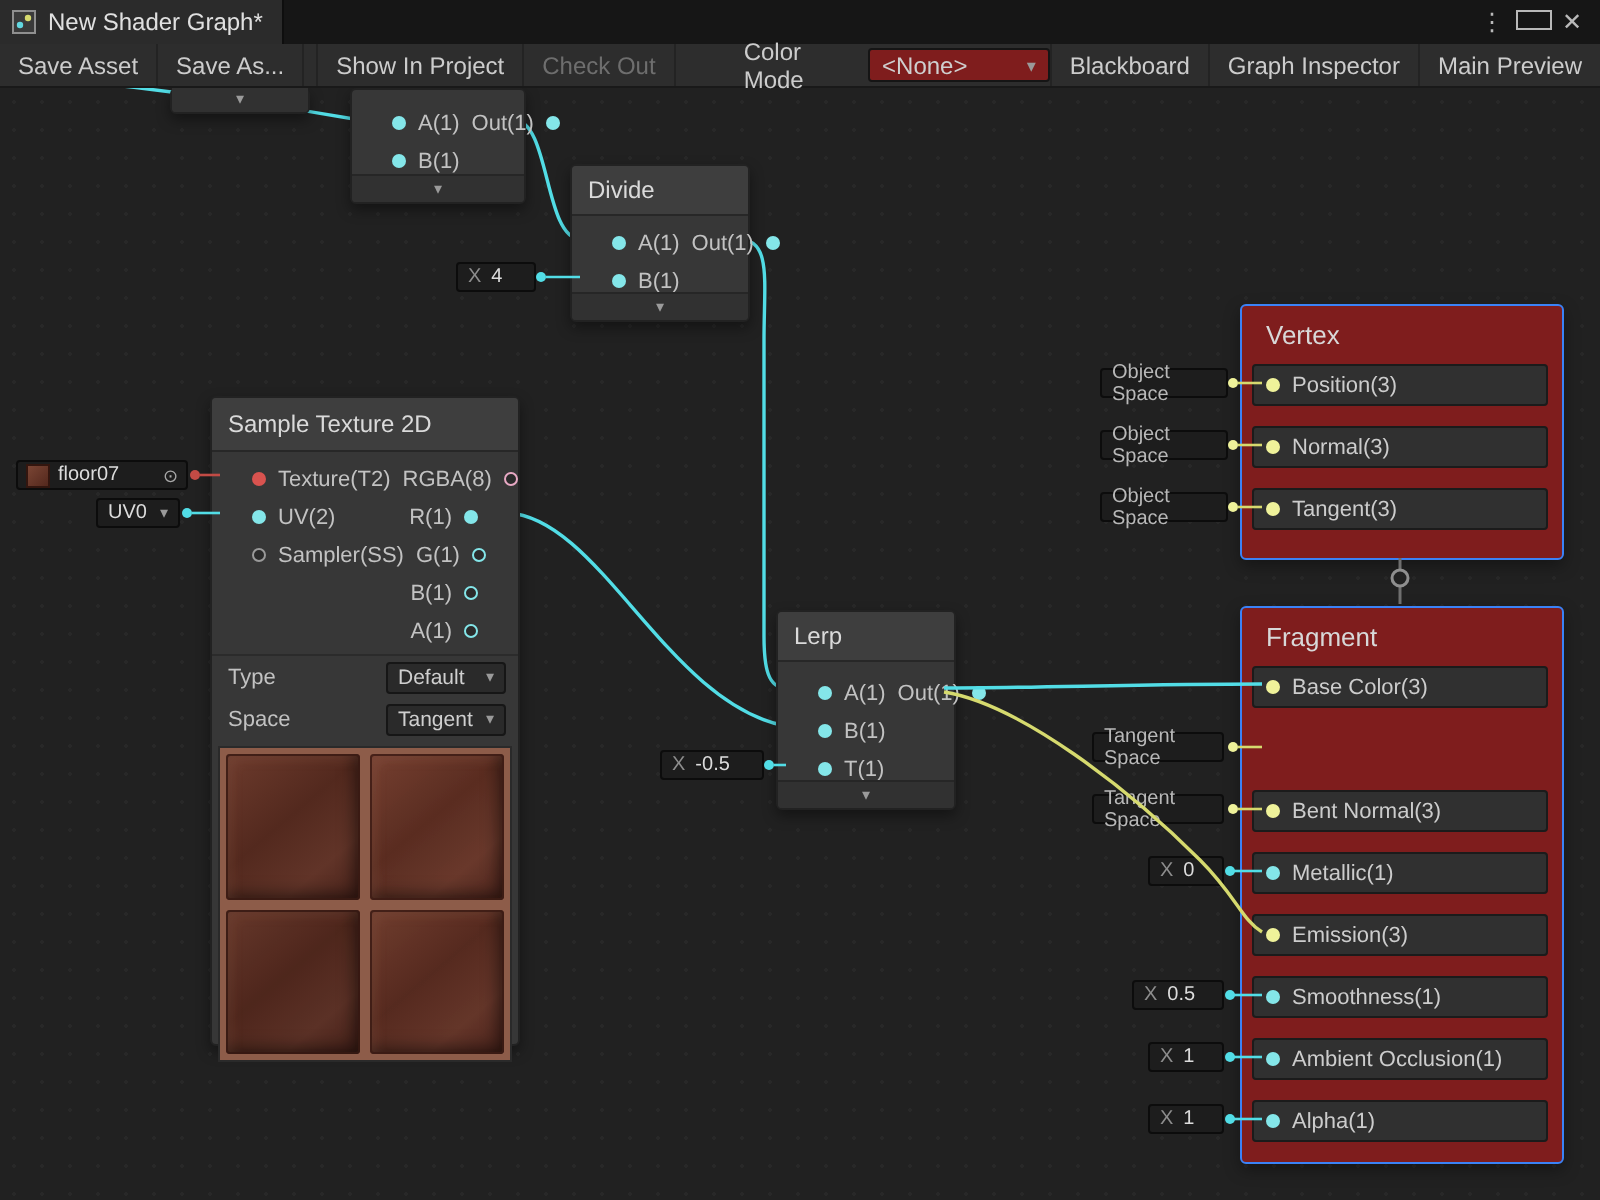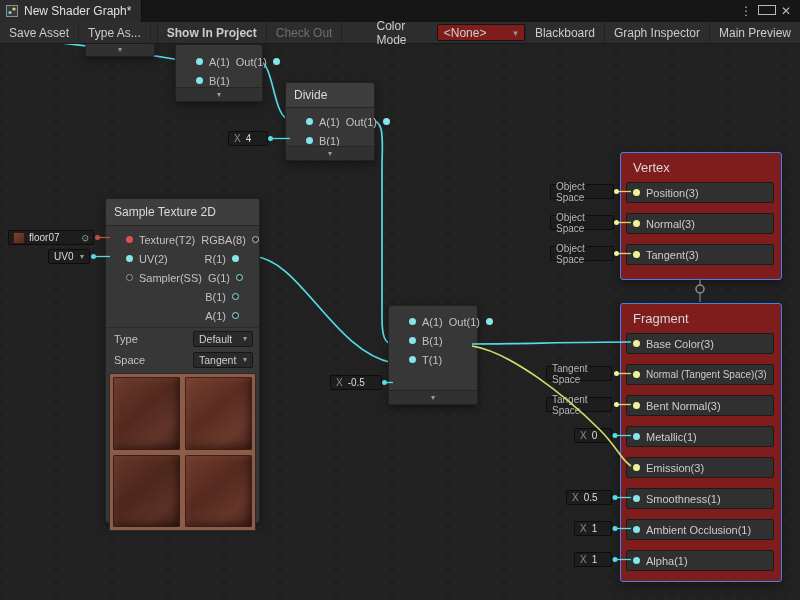--- a/index.html
+++ b/index.html
@@ -225,20 +225,21 @@
   <span class="thumb"></span>
   <span class="val">floor07</span>
   <span class="picker">⊙</span>
 </div>
 <div class="pill" style="left:48px;top:249px;width:42px;">
   <span class="val">UV0</span>
   <span class="arr">▾</span>
 </div>
 
 <div class="node" style="left:388px;top:305px;width:90px;height:100px;">
+  <div class="nhead">Lerp</div>
   <div style="padding-top:6px;">
     <div class="prow">
       <span class="dot d-cy-f"></span>
       <span>A(1)</span>
       <span class="outgrp">
         <span>Out(1)</span>
         <span class="dot d-cy-f"></span>
       </span>
     </div>
     <div class="prow">
@@ -282,24 +283,20 @@
 </div>
 <div class="pill center" style="left:550px;top:246px;width:64px;">
   <span>Object Space</span>
 </div>
 
 <div class="block" style="left:620px;top:303px;width:160px;height:277px;">
   <div class="block-title">Fragment</div>
   <div class="brow" style="top:29px;">
     <span class="dot d-y-f"></span>
     <span>Base Color(3)</span>
-  </div>
-  <div class="brow" style="top:60px;">
-    <span class="dot d-y-f"></span>
-    <span style="font-size:10px;">Normal (Tangent Space)(3)</span>
   </div>
   <div class="brow" style="top:91px;">
     <span class="dot d-y-f"></span>
     <span>Bent Normal(3)</span>
   </div>
   <div class="brow" style="top:122px;">
     <span class="dot d-cy-f"></span>
     <span>Metallic(1)</span>
   </div>
   <div class="brow" style="top:153px;">
@@ -393,22 +390,22 @@
   </div>
   <div class="win-controls">
     <span>⋮</span>
     <span><span class="maxbox"></span></span>
     <span>✕</span>
   </div>
 </div>
 
 <div class="toolbar">
   <div class="tbtn">Save Asset</div>
-  <div class="tbtn">Type As...</div>
-  <div class="tbtn left-b" style="margin-left:6px;border-right:1px solid #232323;font-weight:bold;">Show In Project</div>
+  <div class="tbtn">Save As...</div>
+  <div class="tbtn left-b" style="margin-left:6px;border-right:1px solid #232323;">Show In Project</div>
   <div class="tbtn disabled">Check Out</div>
   <div class="tlabel">Color Mode</div>
   <div class="dropdown">
     <span>&lt;None&gt;</span>
     <span class="arr">▾</span>
   </div>
   <div class="sp"></div>
   <div class="tbtn left-b">Blackboard</div>
   <div class="tbtn left-b">Graph Inspector</div>
   <div class="tbtn left-b" style="border-right:none;">Main Preview</div>

